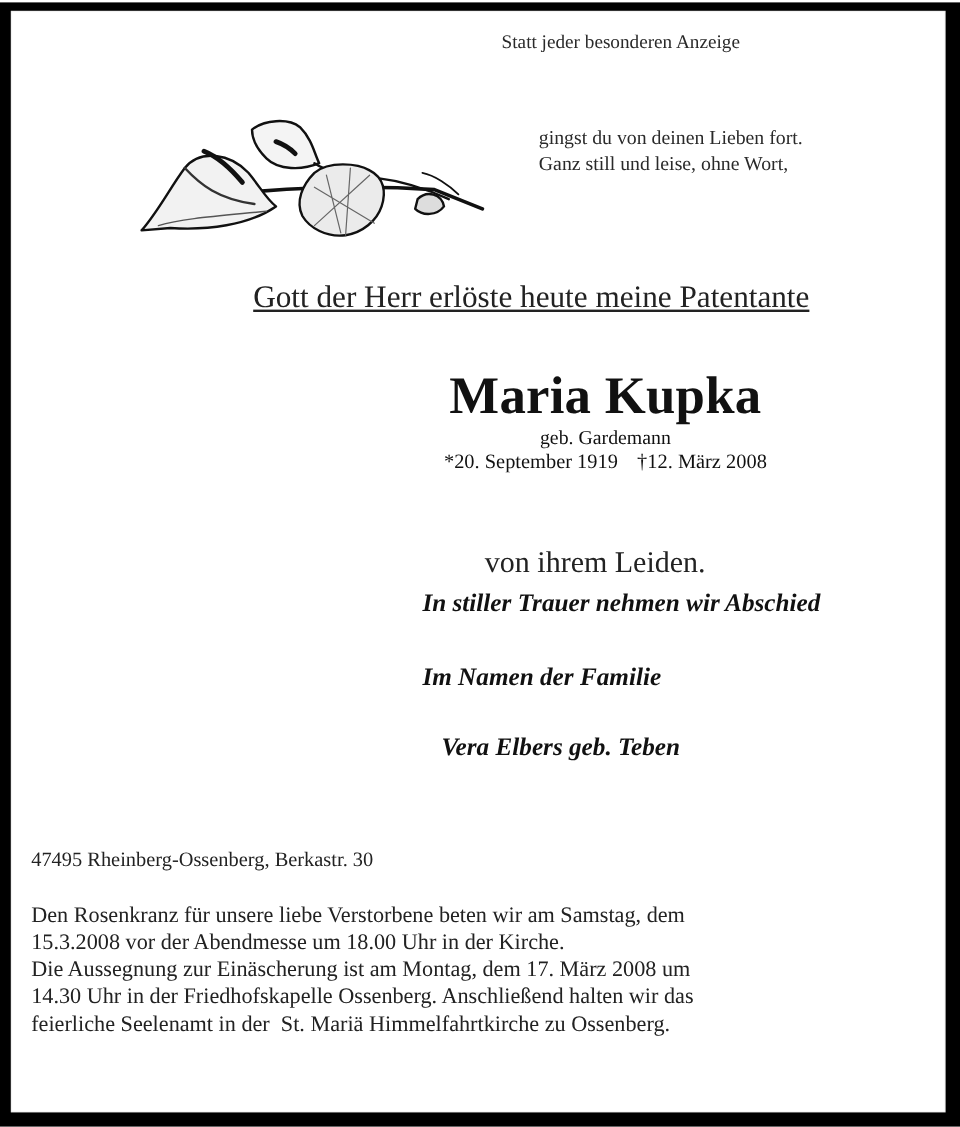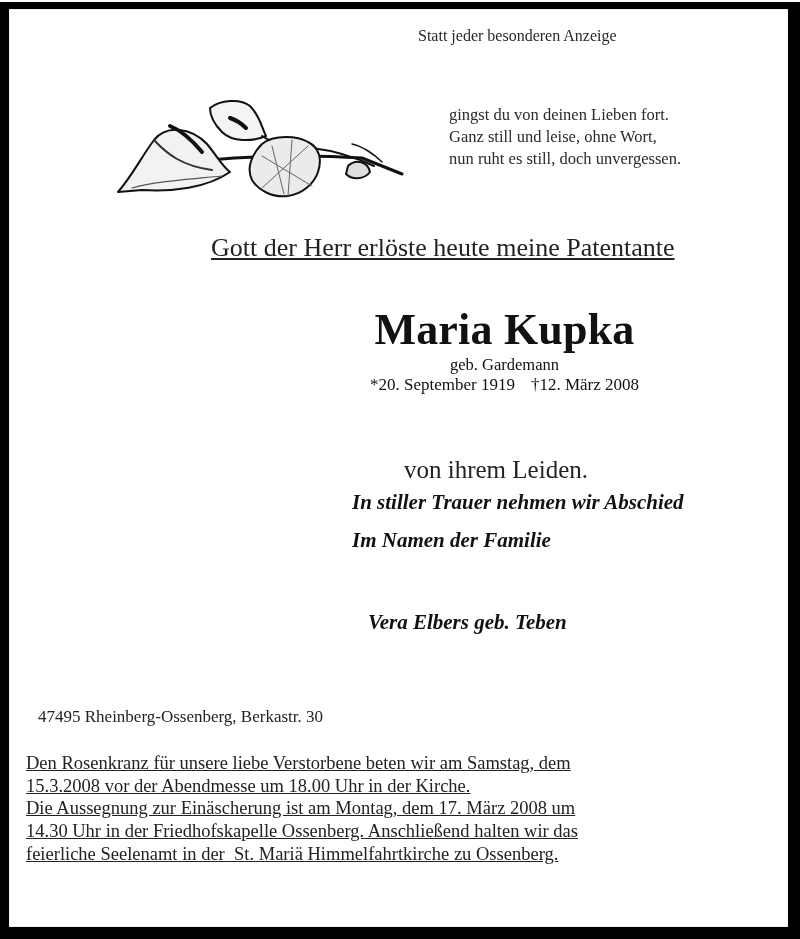--- a/index.html
+++ b/index.html
@@ -14,24 +14,24 @@
   .flower { left: 112px; top: 96px; width: 300px; height: 104px; }
   .poem { left: 449px; top: 104px; font-size: 16.5px; line-height: 22px; color: #2a2a2a; }
   .intro { left: 211px; top: 233px; font-size: 26px; color: #222; text-decoration: underline; }
   .name { left: 0; width: 1009px; top: 304px; text-align: center; font-size: 44px; font-weight: bold; color: #111; letter-spacing: 0.2px; }
   .maiden { left: 0; width: 1009px; top: 355px; text-align: center; font-size: 16.5px; color: #111; }
   .dates { left: 0; width: 1009px; top: 375px; text-align: center; font-size: 17px; color: #111; }
   .dates span { display: inline-block; }
   .dates .gap { width: 16px; }
   .suffering { left: 404px; top: 456px; font-size: 25px; color: #222; }
   .closing { left: 352px; font-size: 21px; font-weight: bold; color: #111; font-style: italic; }
-  .c1 { top: 490px; } .c2 { top: 528px; } .c3 { top: 610px; margin-left: 16px; }
-  .address { left: 26px; top: 707px; font-size: 17px; color: #222; margin-left: 12px; }
+  .c1 { top: 490px; } .c2 { top: 552px; } .c3 { top: 610px; margin-left: 16px; }
+  .address { left: 26px; top: 707px; font-size: 17px; color: #222; }
   .details { left: 26px; top: 752px; font-size: 18.5px; line-height: 22.7px; color: #222; }
-  .details div { white-space: nowrap; text-decoration: underline; }
+  .details div { white-space: nowrap; }
 </style>
 </head>
 <body>
 
 <div class="frame"></div>
 <div class="paper"></div>
 
 <div class="abs header-note">Statt jeder besonderen Anzeige</div>
 
 <div class="abs flower">
@@ -55,21 +55,20 @@
 
       <path d="M236 70 C244 62 256 66 258 76 C252 84 240 84 234 78 Z" fill="#ddd"></path>
       <path d="M240 48 C250 50 262 58 270 66" stroke-width="1.5"></path>
     </g>
   </svg>
 </div>
 
 <div class="abs poem">
   <div>gingst du von deinen Lieben fort.</div>
   <div>Ganz still und leise, ohne Wort,</div>
-  <div>nun ruht es still, doch unvergessen.</div>
 </div>
 
 <div class="abs intro">Gott der Herr erlöste heute meine Patentante</div>
 
 <div class="abs name">Maria Kupka</div>
 <div class="abs maiden">geb. Gardemann</div>
 <div class="abs dates">
   <span>*20. September 1919</span><span class="gap"></span><span>†12. März 2008</span>
 </div>
 

